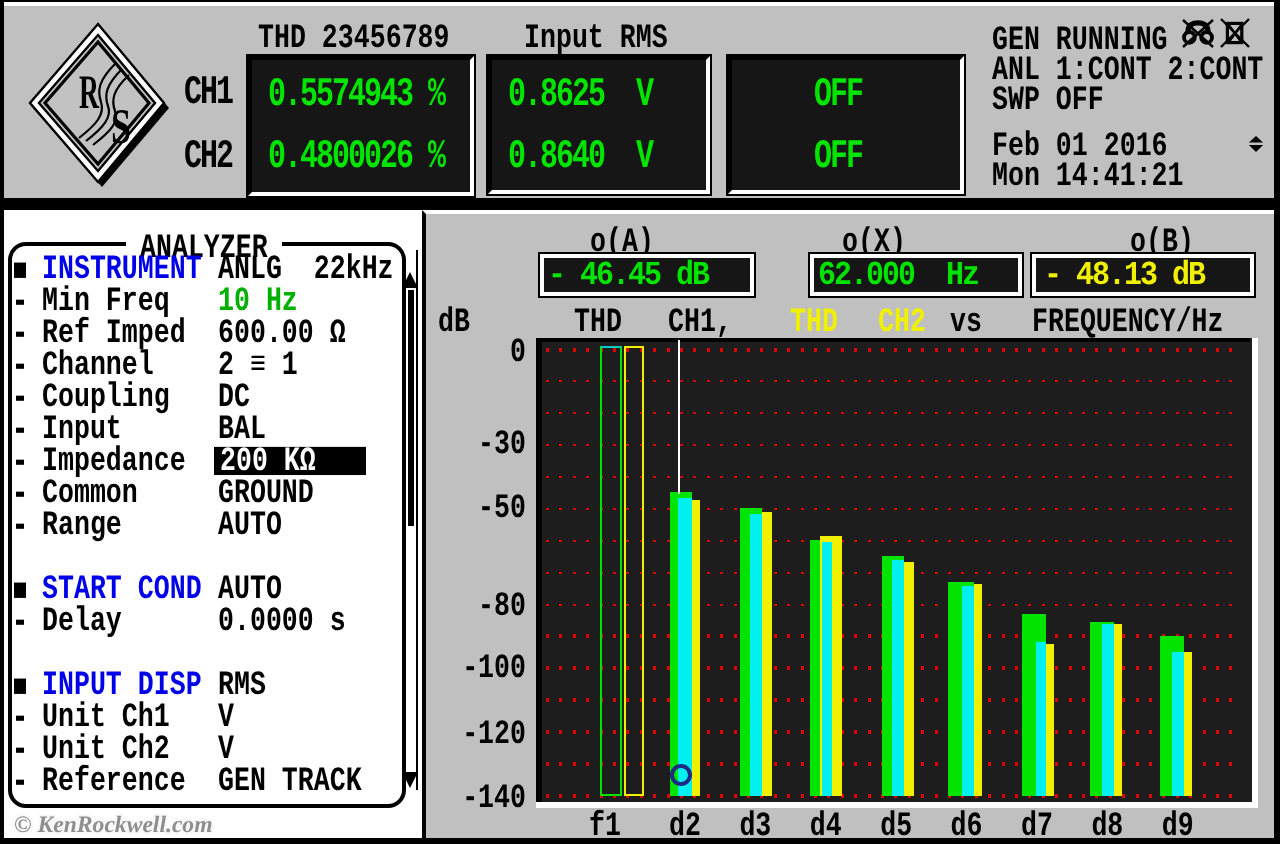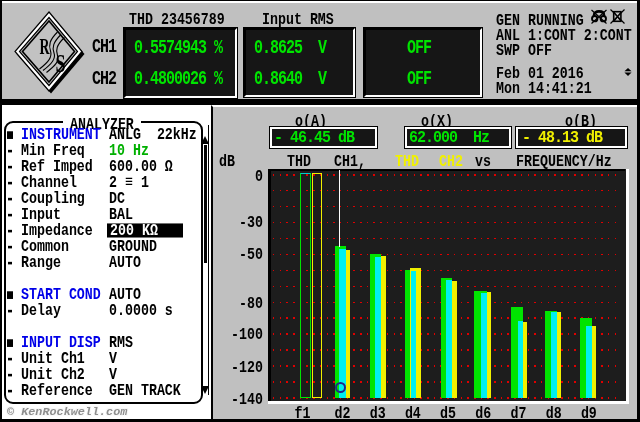--- a/index.html
+++ b/index.html
@@ -254,13 +254,13 @@
 <div class="t" style="left:440.1px;top:406px">d5</div>
 <div class="t" style="left:475.3px;top:406px">d6</div>
 <div class="t" style="left:510.5px;top:406px">d7</div>
 <div class="t" style="left:545.7px;top:406px">d8</div>
 <div class="t" style="left:580.9px;top:406px">d9</div>
 
 <div style="position:absolute;left:0;top:0;width:2px;height:422px;background:#000"></div>
 <div style="position:absolute;left:636.5px;top:0;width:3.5px;height:422px;background:#000"></div>
 <div style="position:absolute;left:0;top:418.5px;width:640px;height:3.5px;background:#000"></div>
 
-<div style="position:absolute;left:7px;top:405px;font-family:Liberation Mono, monospace;font-weight:bold;font-style:italic;font-size:11.8px;color:#8e8e8e;text-shadow:-1px -1px 0 #f8f8f8,1px -1px 0 #f8f8f8,-1px 1px 0 #f8f8f8,1px 1px 0 #f8f8f8;z-index:5">© KenRockwell.com</div>
+<div style="position:absolute;left:7px;top:405px;font-family:Liberation Serif, serif;font-weight:bold;font-style:italic;font-size:11.8px;color:#8e8e8e;text-shadow:-1px -1px 0 #f8f8f8,1px -1px 0 #f8f8f8,-1px 1px 0 #f8f8f8,1px 1px 0 #f8f8f8;z-index:5">© KenRockwell.com</div>
 
 </body></html>

